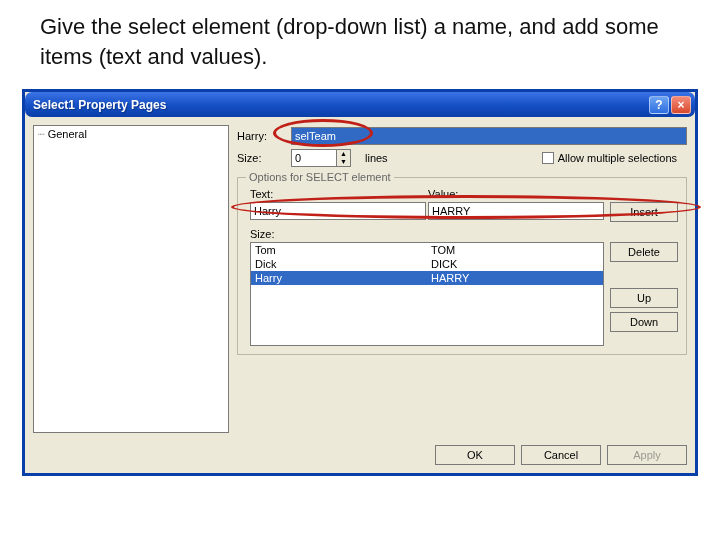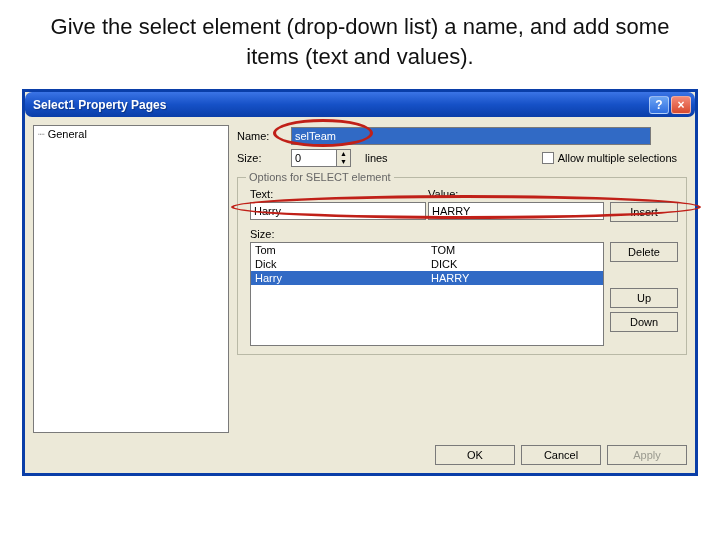--- a/index.html
+++ b/index.html
@@ -9,21 +9,20 @@
     background: #fff;
     width: 720px; height: 540px;
     position: relative;
   }
   .instruction {
     font-family: Arial, sans-serif;
     font-size: 22px;
     color: #111;
     padding: 12px 40px 8px 40px;
     line-height: 1.35;
-    text-align: center;
   }
   .window {
     width: 676px;
     margin: 10px auto 0 auto;
     border: 3px solid #0a3ea8;
     background: #ece9d8;
     position: relative;
   }
   .titlebar {
     height: 25px;
@@ -82,21 +81,21 @@
   }
   .field-row label { min-width: 46px; text-align: left; }
   .txt {
     font-family: inherit;
     font-size: 11px;
     height: 18px;
     border: 1px solid #7a7a7a;
     background: #fff;
     padding: 0 3px;
   }
-  .name-input { width: 360px; }
+  .name-input { width: 396px; }
   .name-input.sel { background: #316ac5; color: #fff; }
   .size-input { width: 46px; text-align: left; }
   .spin { display: inline-flex; }
   .spin-btns {
     display: flex; flex-direction: column;
     border: 1px solid #7a7a7a; border-left: none;
     height: 18px; width: 14px;
     background: #ece9d8;
     font-size: 7px; line-height: 8px; text-align: center;
   }
@@ -181,21 +180,21 @@
   </div>
 
   <div class="client">
     <div class="sidebar">
       <span class="tree-node">General</span>
     </div>
 
     <div class="main">
 
       <div class="field-row">
-        <label>Name:</label>
+        <label>Harry:</label>
         <input class="txt name-input sel" value="selTeam" style="">
       </div>
 
       <div class="field-row">
         <label>Size:</label>
         <span class="spin">
           <input class="txt size-input" value="0" style="">
           <span class="spin-btns">
             <span>▲</span>
             <span>▼</span>

